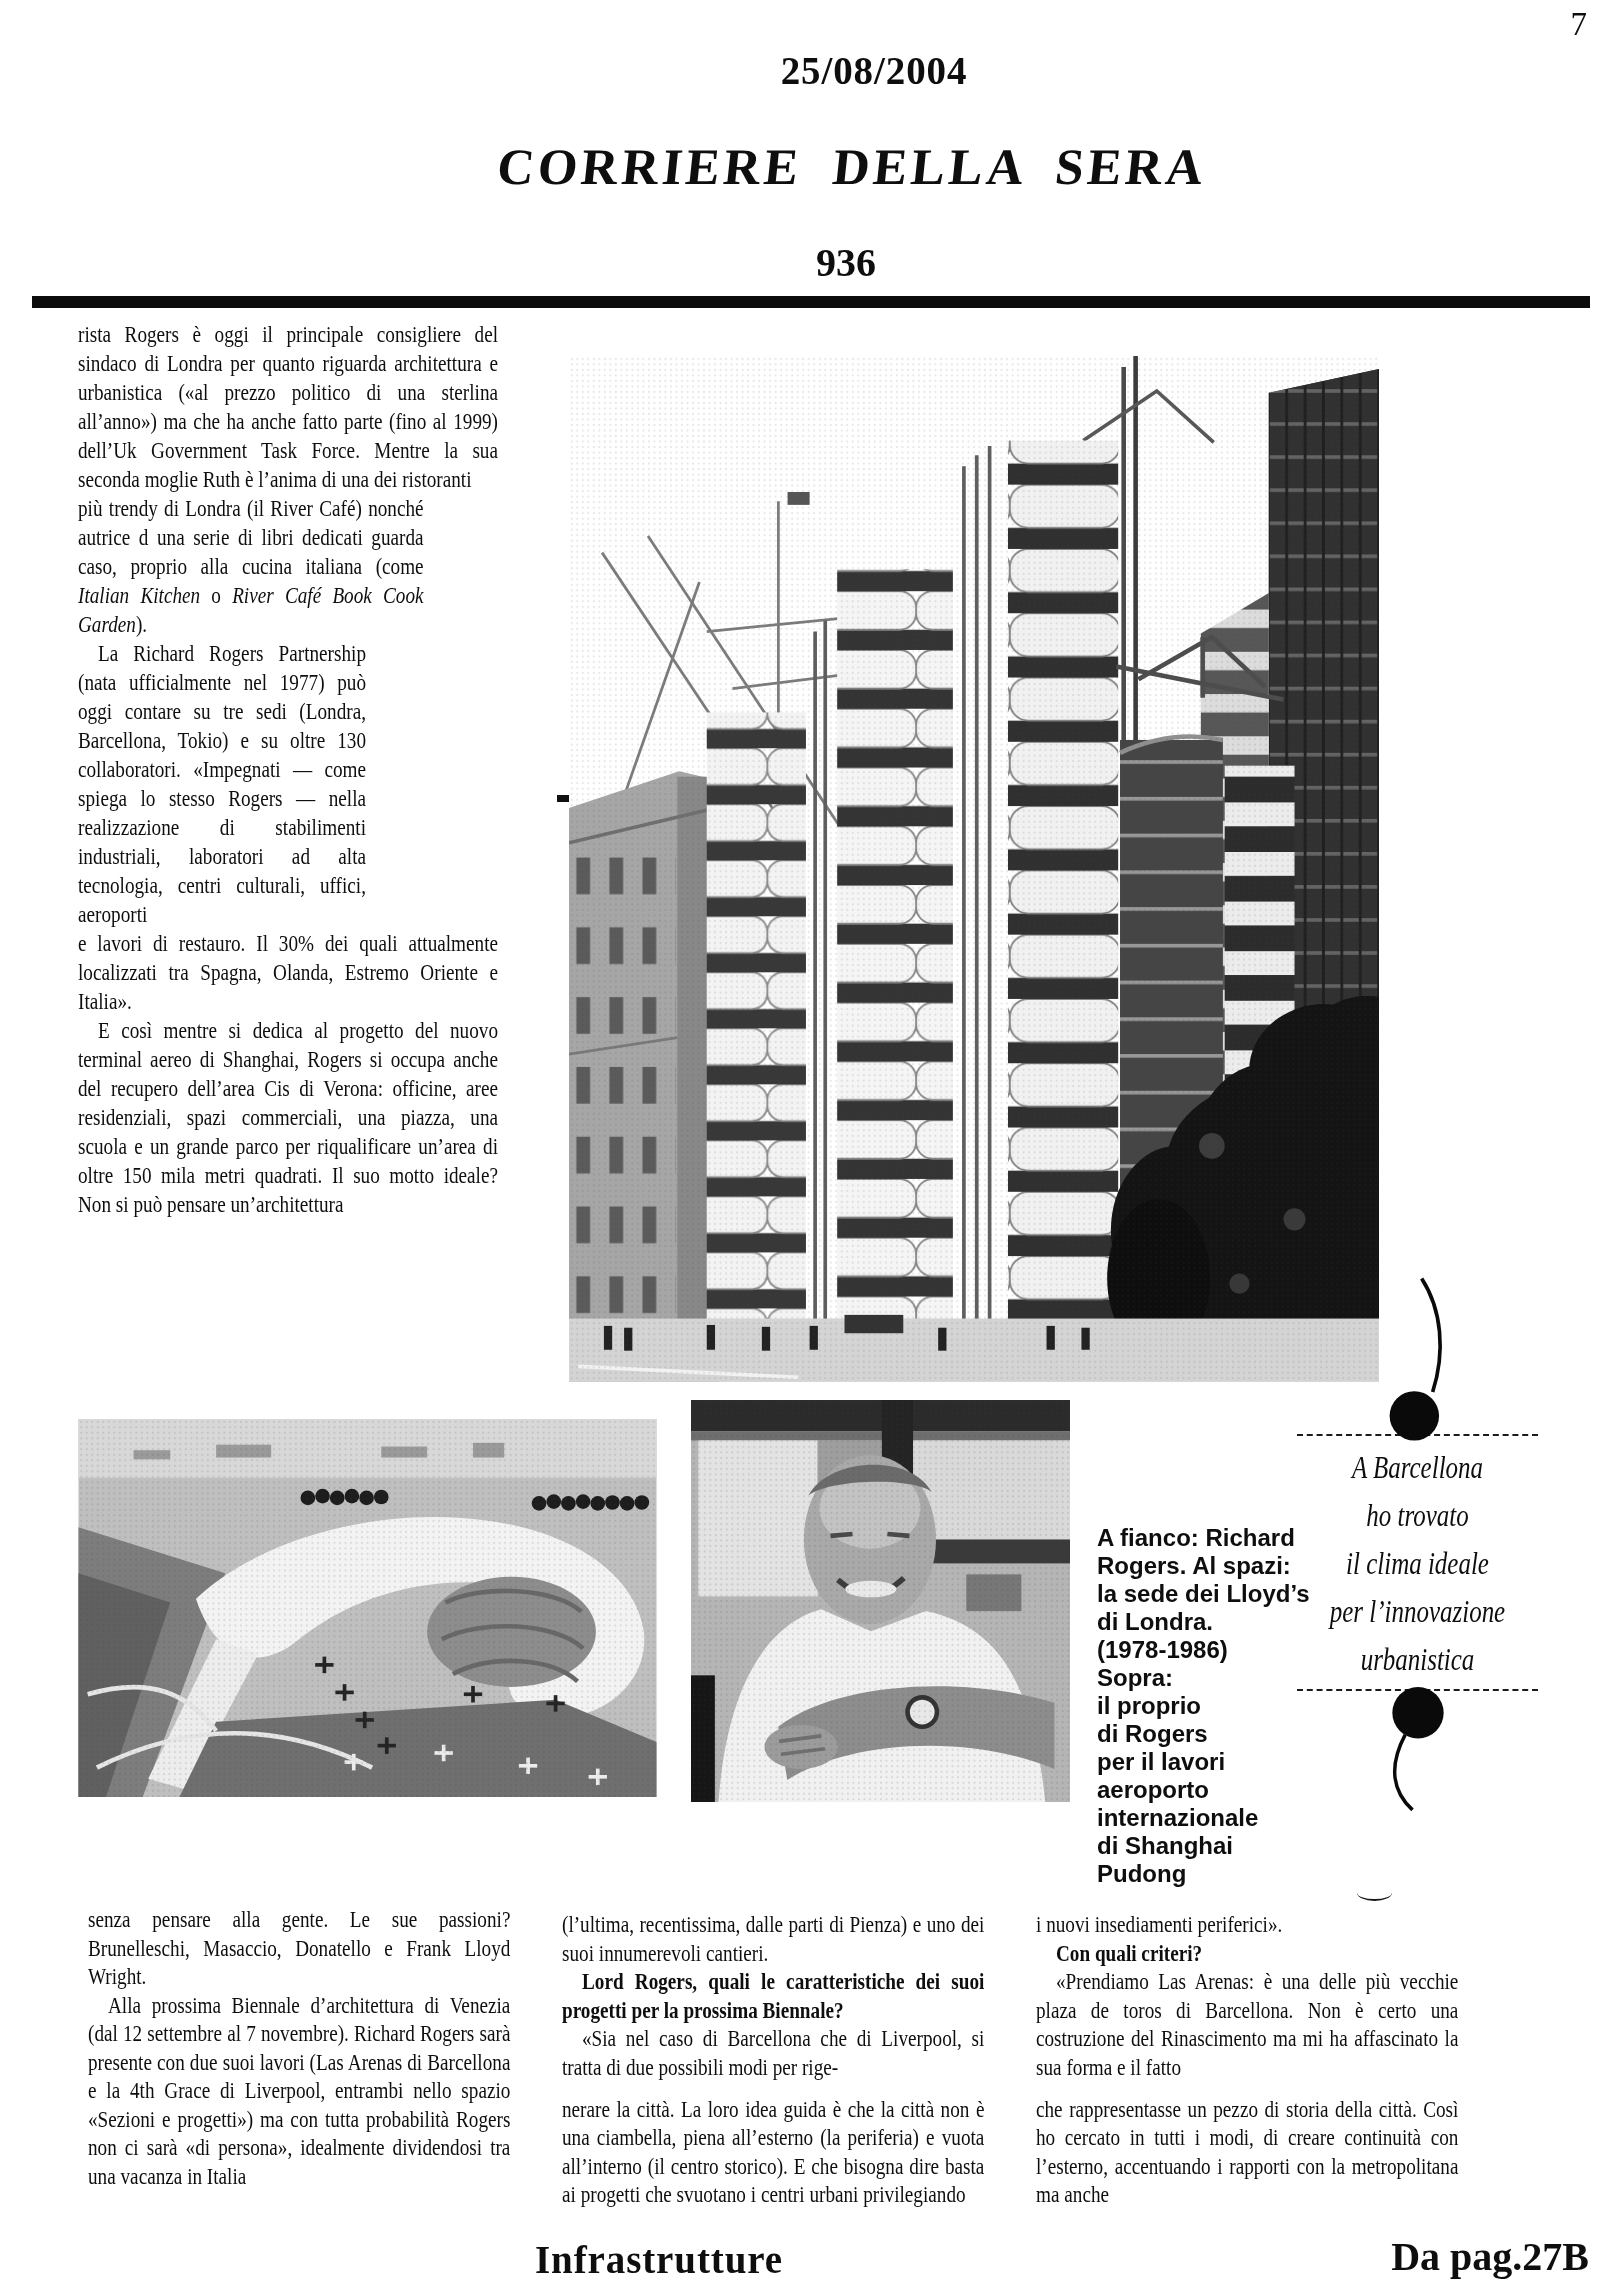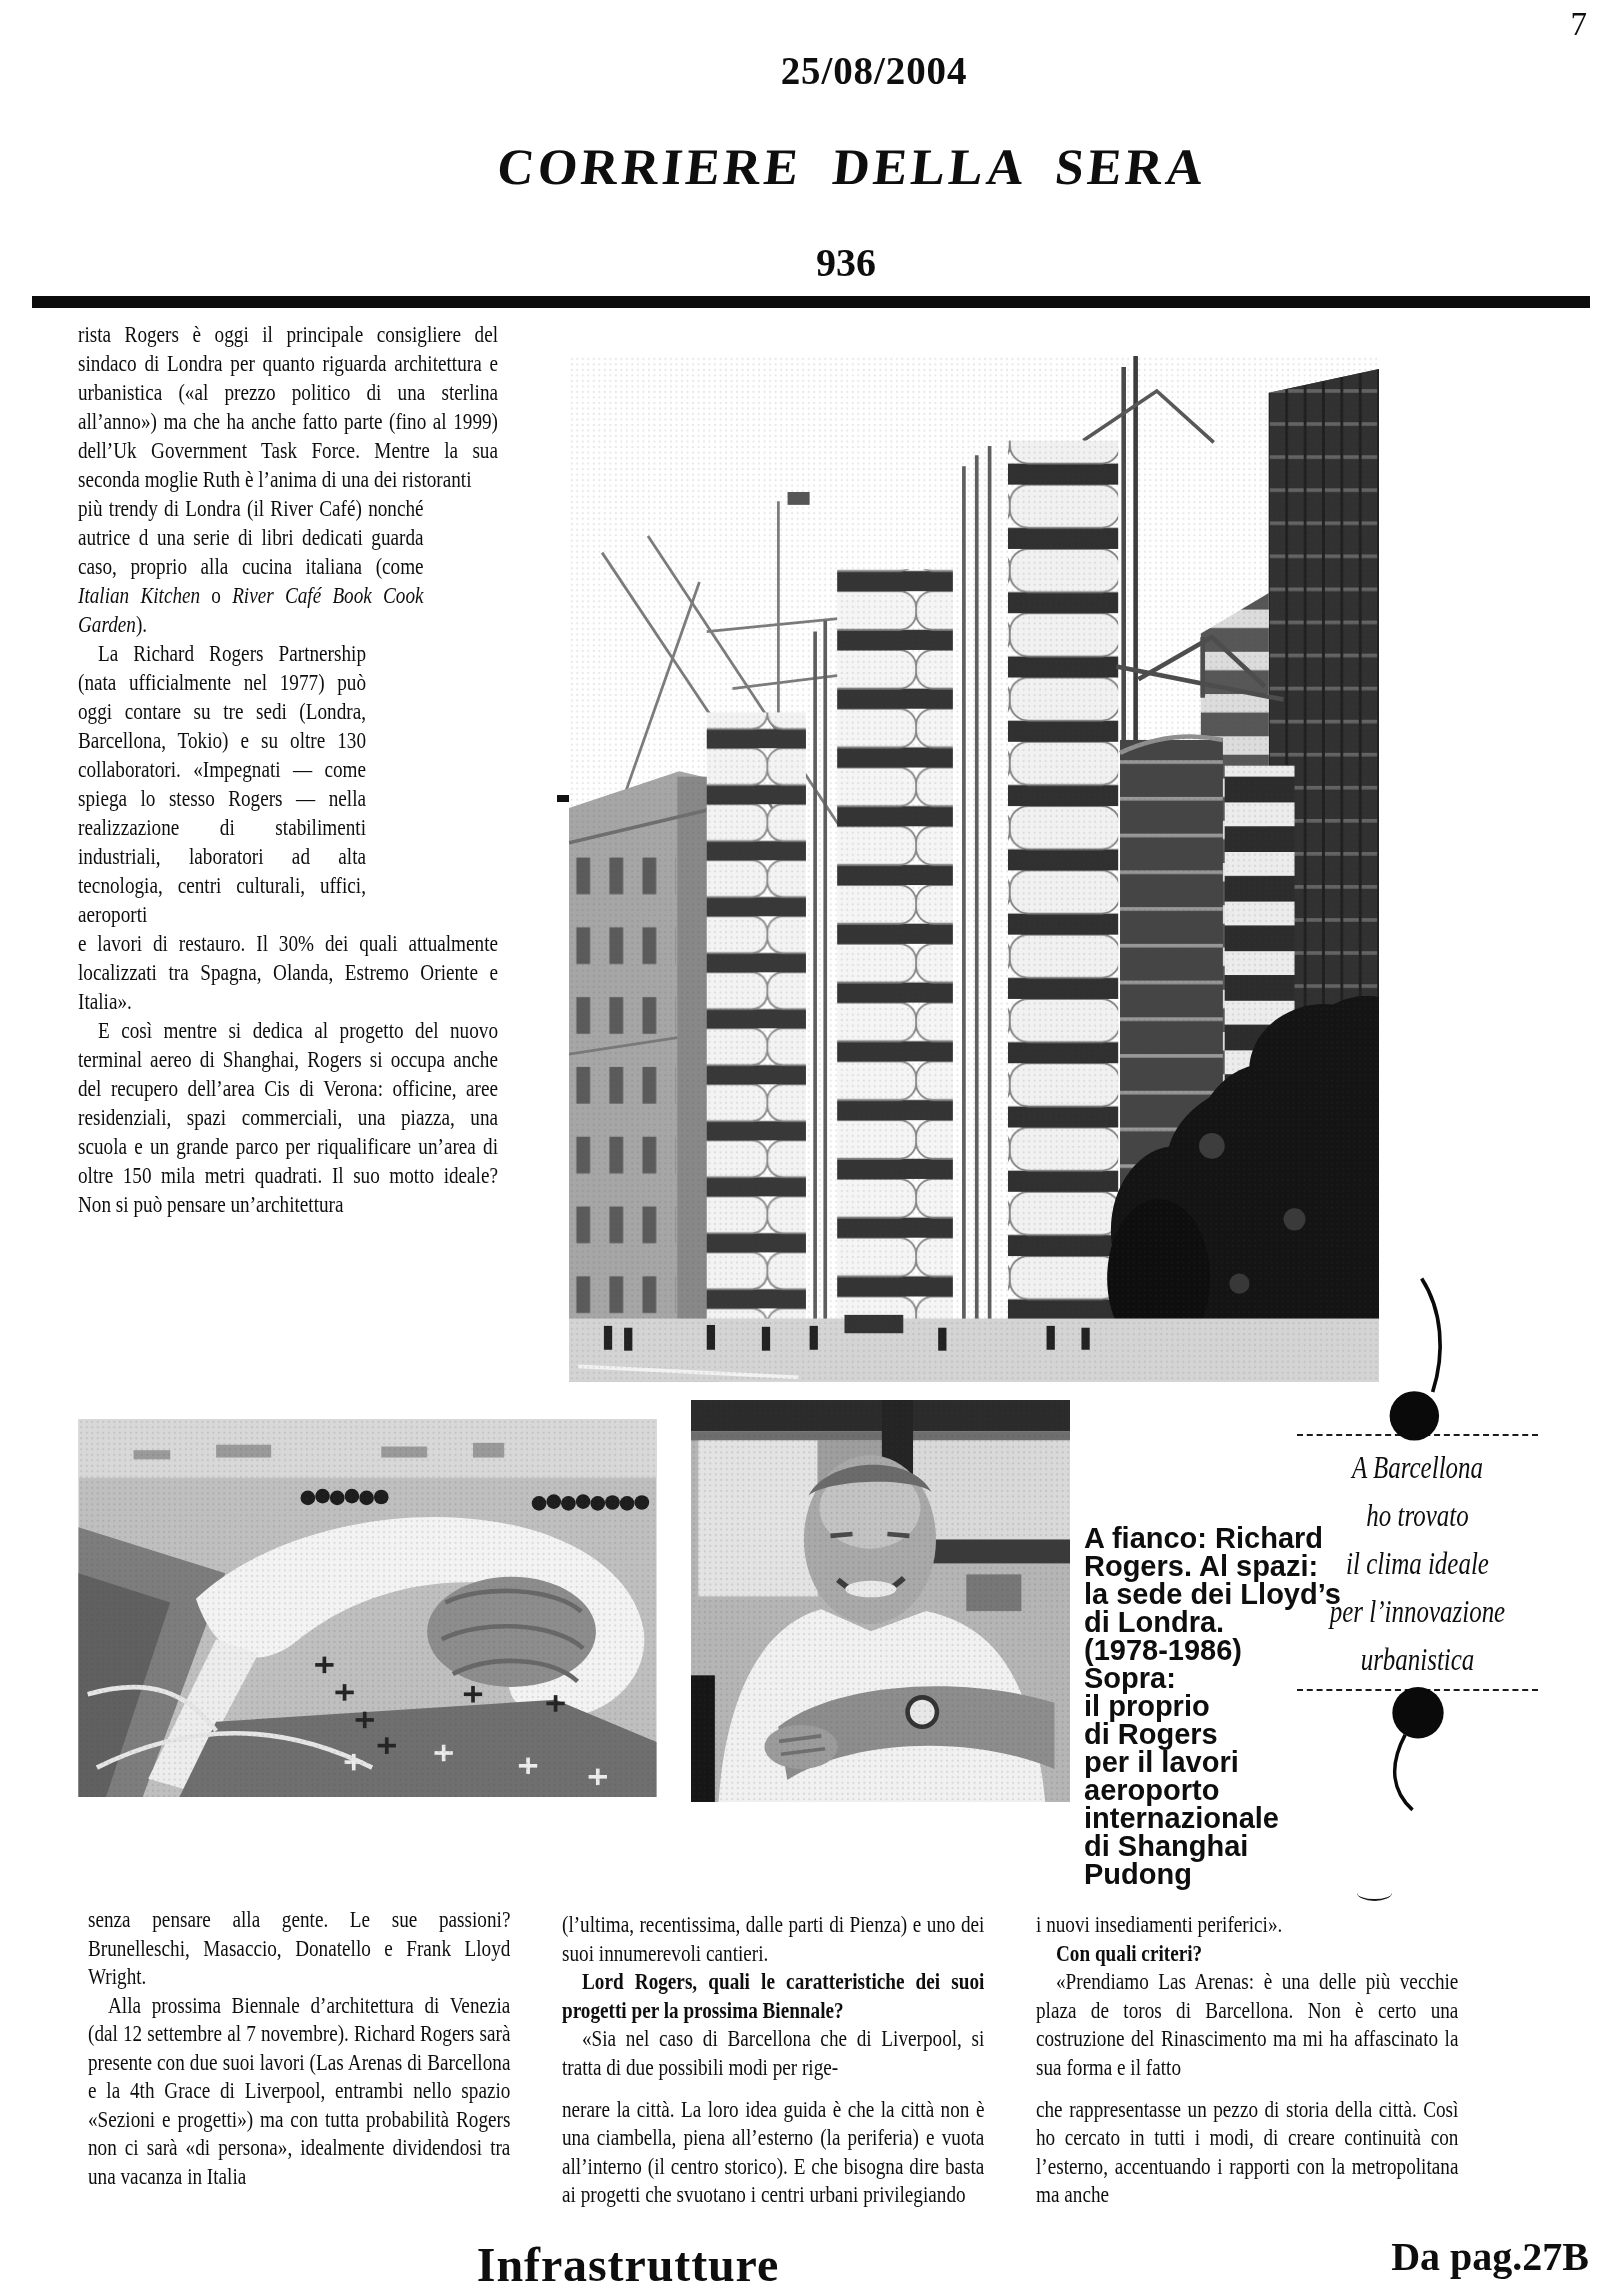--- a/index.html
+++ b/index.html
@@ -22,29 +22,29 @@
   .coltext .indent{text-indent:25px;}
   .btm{font-size:24px;line-height:28.5px;}
   .boldq{font-weight:bold;}
   .vgap{height:13.8px;}
   .it{font-style:italic;}
   .w-full{width:525px;}
   .w-mid{width:432px;}
   .w-narrow{width:360px;}
   
   .caption{font-family:"Liberation Sans", sans-serif;font-weight:bold;
-    font-size:29px;line-height:28px;width:312px;}
+    font-size:24px;line-height:28px;width:312px;margin-left:13px;}
   
   .pullquote{width:395px;left:1220px;top:1273px;text-align:center;}
   .pq-lines{font-style:italic;font-size:32px;line-height:48px;
     transform:scaleX(0.78);transform-origin:50% 0;margin-top:7.3px;}
   .dash-rule{border-top:2.8px dashed #1b1b1b;width:241px;margin:0 auto;}
   .orn{display:block;margin:0 auto;}
   
-  .footer-section{top:2237px;left:628px;transform:translateX(-50%);font-size:48px;font-weight:bold;letter-spacing:0.9px;}
+  .footer-section{top:2237px;left:659px;transform:translateX(-50%);font-size:39px;font-weight:bold;letter-spacing:0.9px;}
   .footer-page{top:2233px;right:35px;font-size:40px;font-weight:bold;}
   
   .scan-dash{left:557px;top:795px;width:15.6px;height:7.3px;background:#111;}
   .scan-breve{left:1357px;top:1884px;width:35px;height:14.7px;
     border-bottom:2.8px solid #161616;border-radius:0 0 50% 50%;}
   .ln{white-space:nowrap;}
 </style>
 </head>
 <body>
 

